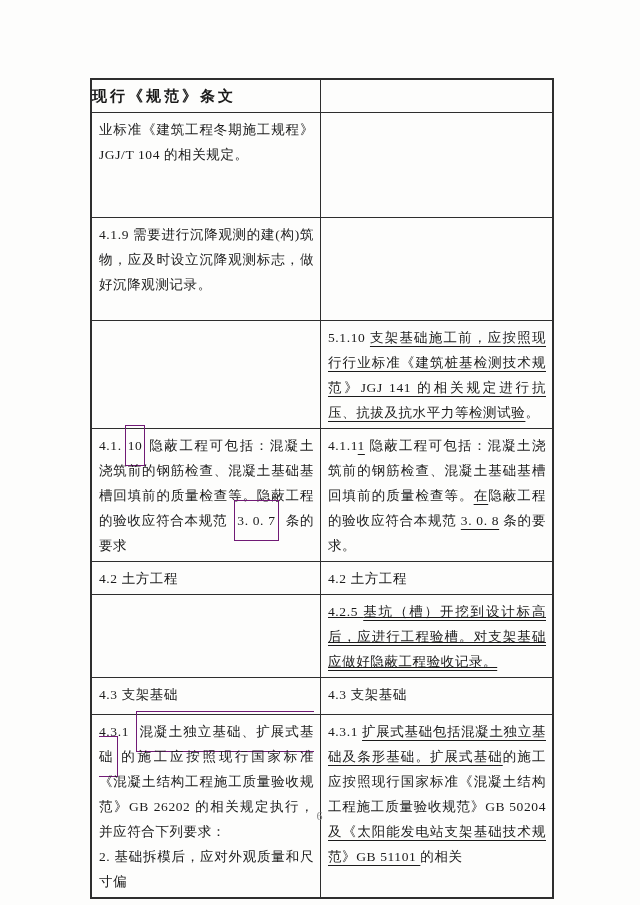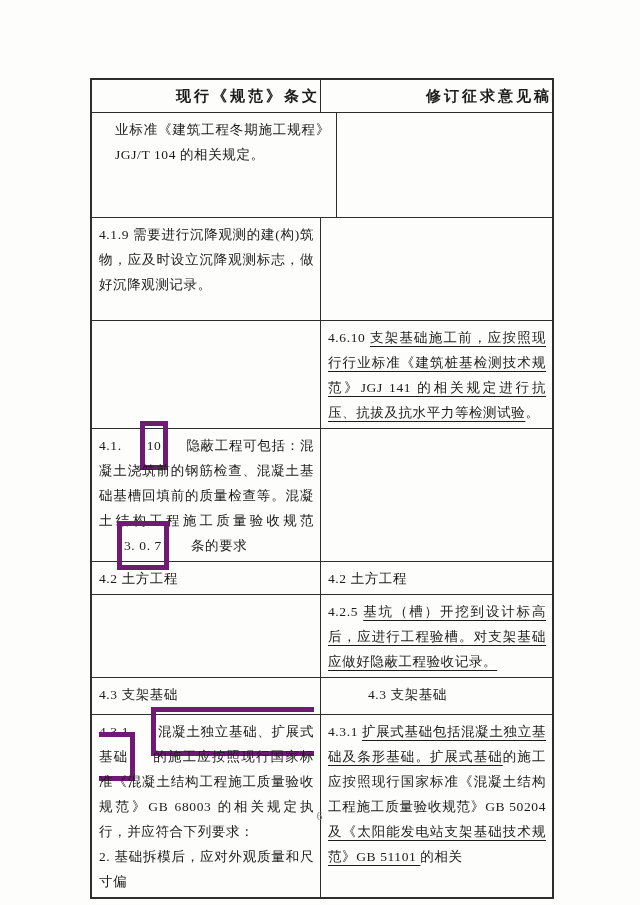--- a/index.html
+++ b/index.html
@@ -29,92 +29,92 @@
     padding:4px 6px 3px 7px;
     font-size:13.5px;
     line-height:25px;
     letter-spacing:0.6px;
     text-align:justify;
   }
   .cell-left  { width:229px; border-right:1.5px solid #2e2e2e; }
   .cell-right { flex:1; }
   .row.header .cell {
     font-weight:bold;
-    text-align:right;
+    text-align:left;
     font-size:15px;
     letter-spacing:3px;
     padding:6px 0 5px 0;
     line-height:21px;
   }
   
-  #tbody .row:nth-child(1){ min-height:104px;padding-left:16px; }
+  #tbody .row:nth-child(1){ min-height:104px; }
   #tbody .row:nth-child(2){ min-height:102px; }
   #tbody .row:nth-child(3){ min-height:101px; }
   #tbody .row:nth-child(4){ min-height:107px; }
   #tbody .row:nth-child(5){ min-height:31px;justify-content:space-between;  }
-  #tbody .row:nth-child(6){ min-height:70px;  }
-  #tbody .row:nth-child(7){ min-height:36px;gap:40px;  }
+  #tbody .row:nth-child(6){ min-height:70px;text-decoration:underline;  }
+  #tbody .row:nth-child(7){ min-height:36px;  }
   #tbody .row:nth-child(8){ min-height:128px; }
   .u {
     text-decoration:underline;
     text-underline-offset:3.5px;
     text-decoration-thickness:1px;
   }
   .box {
-    border:5px solid #701a75;
+    border:1px solid #701a75;
     padding:12px 2px;
-    margin:0 18px;
+    margin:0 3px;
   }
   .pagenum {
     position:absolute;
     left:0; right:0; top:809px;
     text-align:center;
     font-size:12px;
     color:#8a8a8a;
     letter-spacing:1px;
   }
 </style>
 </head>
 <body>
 
 <div class="page">
 
   <div class="cmp-table">
     <div class="row header">
       <div class="cell cell-left">现行《规范》条文</div>
-      <div class="cell cell-right">修订征求意见稿</div>
     </div>
     <div id="tbody">
         <div class="row">
           <div class="cell cell-left"><span>业标准《建筑工程冬期施工规程》JGJ/T 104 的相关规定。</span></div>
         </div>
         <div class="row">
           <div class="cell cell-left"><span>4.1.9 需要进行沉降观测的建(构)筑物，应及时设立沉降观测标志，做好沉降观测记录。</span></div>
         </div>
         <div class="row">
           <div class="cell cell-left"></div>
-          <div class="cell cell-right"><span>4.6.10 </span><span class="u">支架基础施工前，应按照现行行业标准《建筑桩基检测技术规范》JGJ 141 的相关规定进行抗压、抗拔及抗水平力等检测试验</span><span>。</span></div>
+          <div class="cell cell-right"><span>5.1.10 </span><span class="u">支架基础施工前，应按照现行行业标准《建筑桩基检测技术规范》JGJ 141 的相关规定进行抗压、抗拔及抗水平力等检测试验</span><span>。</span></div>
         </div>
         <div class="row">
-          <div class="cell cell-left"><span>4.1.</span><span class="box">10</span><span>隐蔽工程可包括：混凝土浇筑前的钢筋检查、混凝土基础基槽回填前的质量检查等。混凝土结构工程施工质量验收规范 </span><span class="box">3. 0. 7</span><span> 条的要求</span></div>
+          <div class="cell cell-left"><span>4.1.</span><span class="box">10</span><span>隐蔽工程可包括：混凝土浇筑前的钢筋检查、混凝土基础基槽回填前的质量检查等。隐蔽工程的验收应符合本规范 </span><span class="box">3. 0. 7</span><span> 条的要求</span></div>
+          <div class="cell cell-right"><span>4.1.1</span><span class="u">1</span><span> 隐蔽工程可包括：混凝土浇筑前的钢筋检查、混凝土基础基槽回填前的质量检查等。</span><span class="u">在</span><span>隐蔽工程的验收应符合本规范 </span><span class="u">3. 0. 8</span><span> 条的要求。</span></div>
         </div>
         <div class="row">
           <div class="cell cell-left"><span>4.2 土方工程</span></div>
           <div class="cell cell-right"><span>4.2 土方工程</span></div>
         </div>
         <div class="row">
           <div class="cell cell-left"></div>
           <div class="cell cell-right"><span>4.2.5 </span><span class="u">基坑（槽）开挖到设计标高后，应进行工程验槽。对支架基础应做好隐蔽工程验收记录。</span></div>
         </div>
         <div class="row">
           <div class="cell cell-left"><span>4.3 支架基础</span></div>
           <div class="cell cell-right"><span>4.3 支架基础</span></div>
         </div>
         <div class="row">
-          <div class="cell cell-left"><span>4.3.1 </span><span class="box">混凝土独立基础、扩展式基础</span><span>的施工应按照现行国家标准《混凝土结构工程施工质量验收规范》GB 68003 的相关规定执行，并应符合下列要求：</span><br><span>2. 基础拆模后，应对外观质量和尺寸偏</span></div>
+          <div class="cell cell-left"><span>4.3.1 </span><span class="box">混凝土独立基础、扩展式基础</span><span>的施工应按照现行国家标准《混凝土结构工程施工质量验收规范》GB 26202 的相关规定执行，并应符合下列要求：</span><br><span>2. 基础拆模后，应对外观质量和尺寸偏</span></div>
           <div class="cell cell-right"><span>4.3.1 </span><span class="u">扩展式基础包括混凝土独立基础及条形基础。扩展式基础</span><span>的施工应按照现行国家标准《混凝土结构工程施工质量验收规范》GB 50204 </span><span class="u">及《太阳能发电站支架基础技术规范》GB 51101 </span><span>的相关</span></div>
         </div>
       </div>
   </div>
 
   <div class="pagenum">6</div>
 
 </div>
 
 </body></html>

